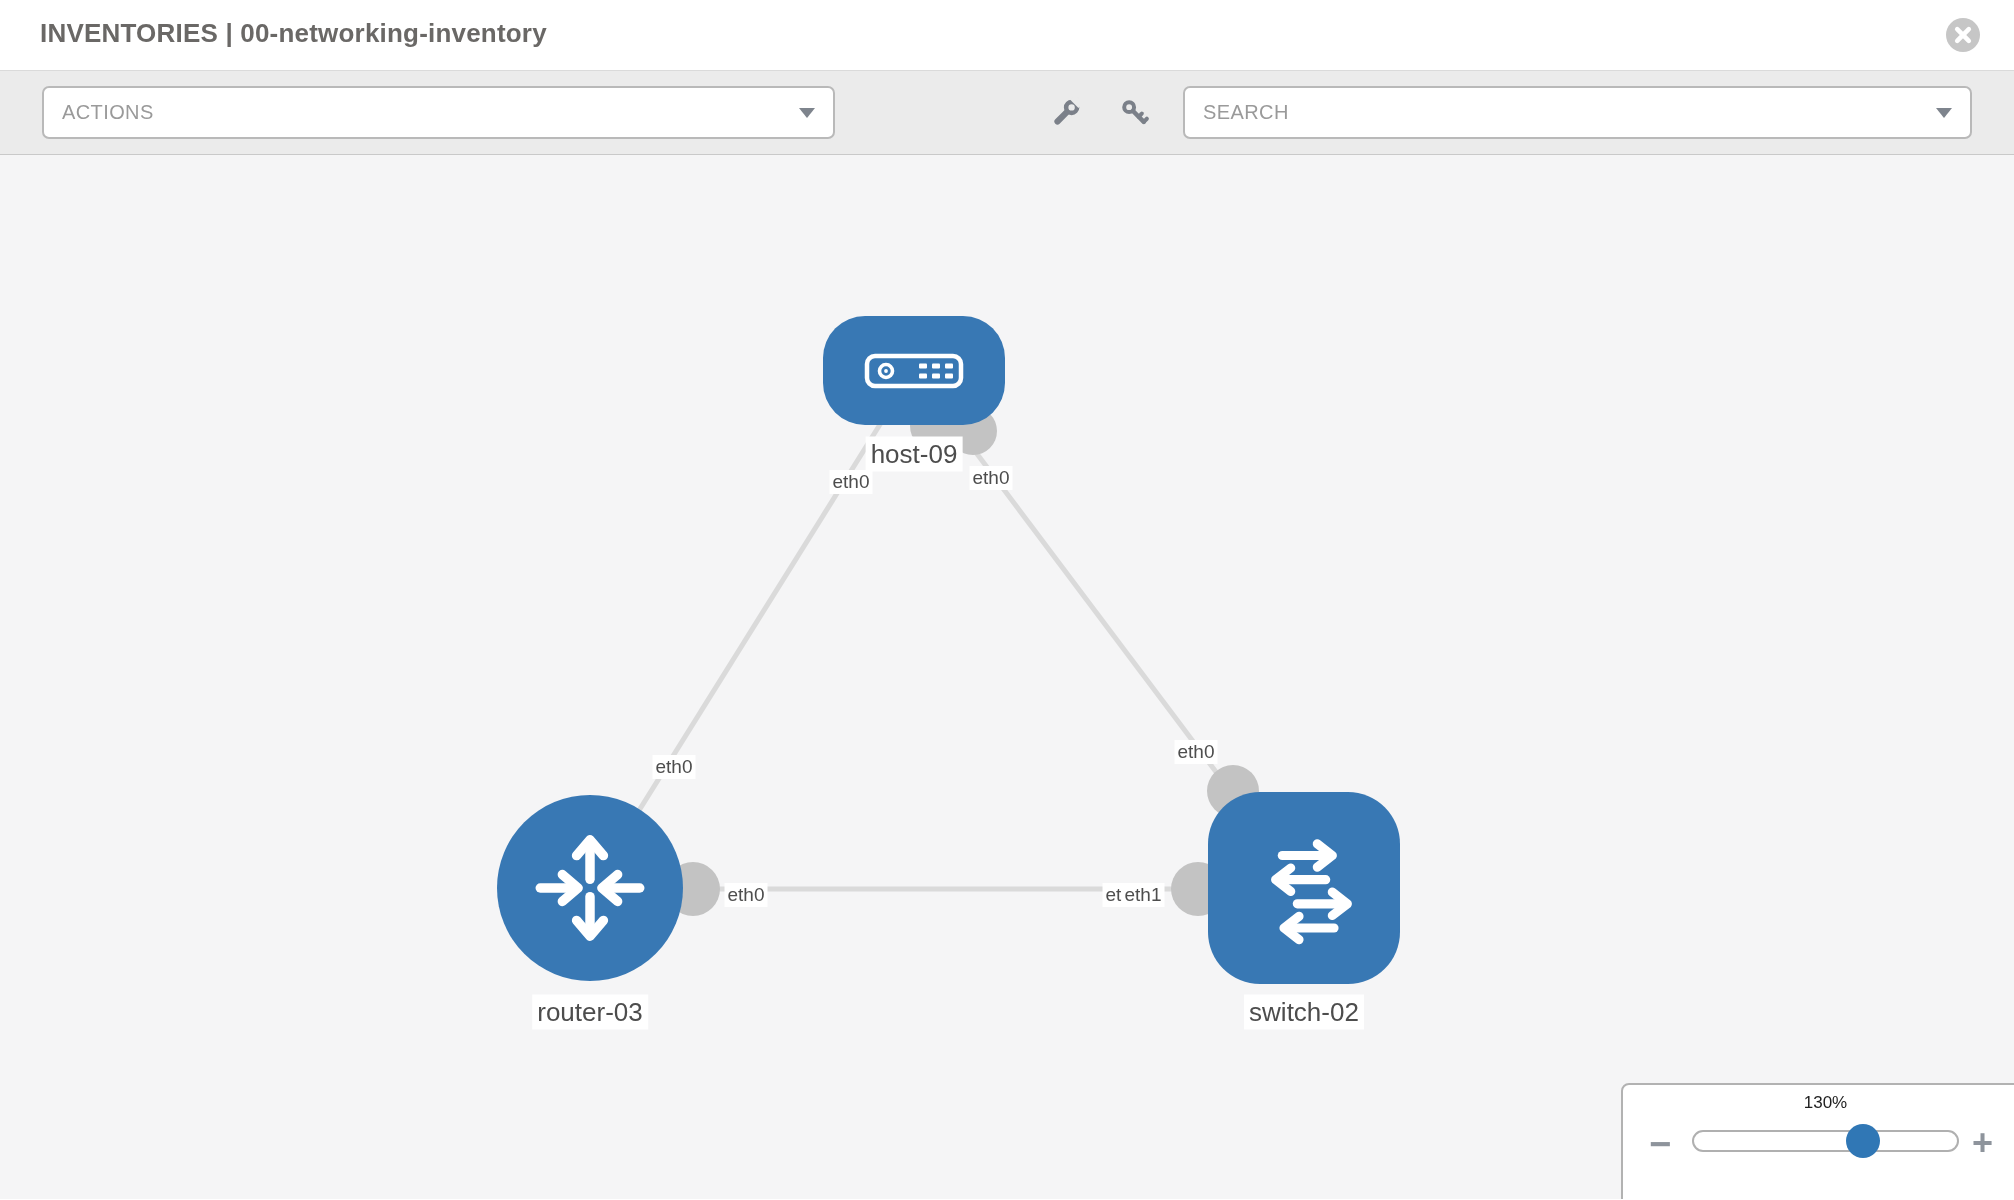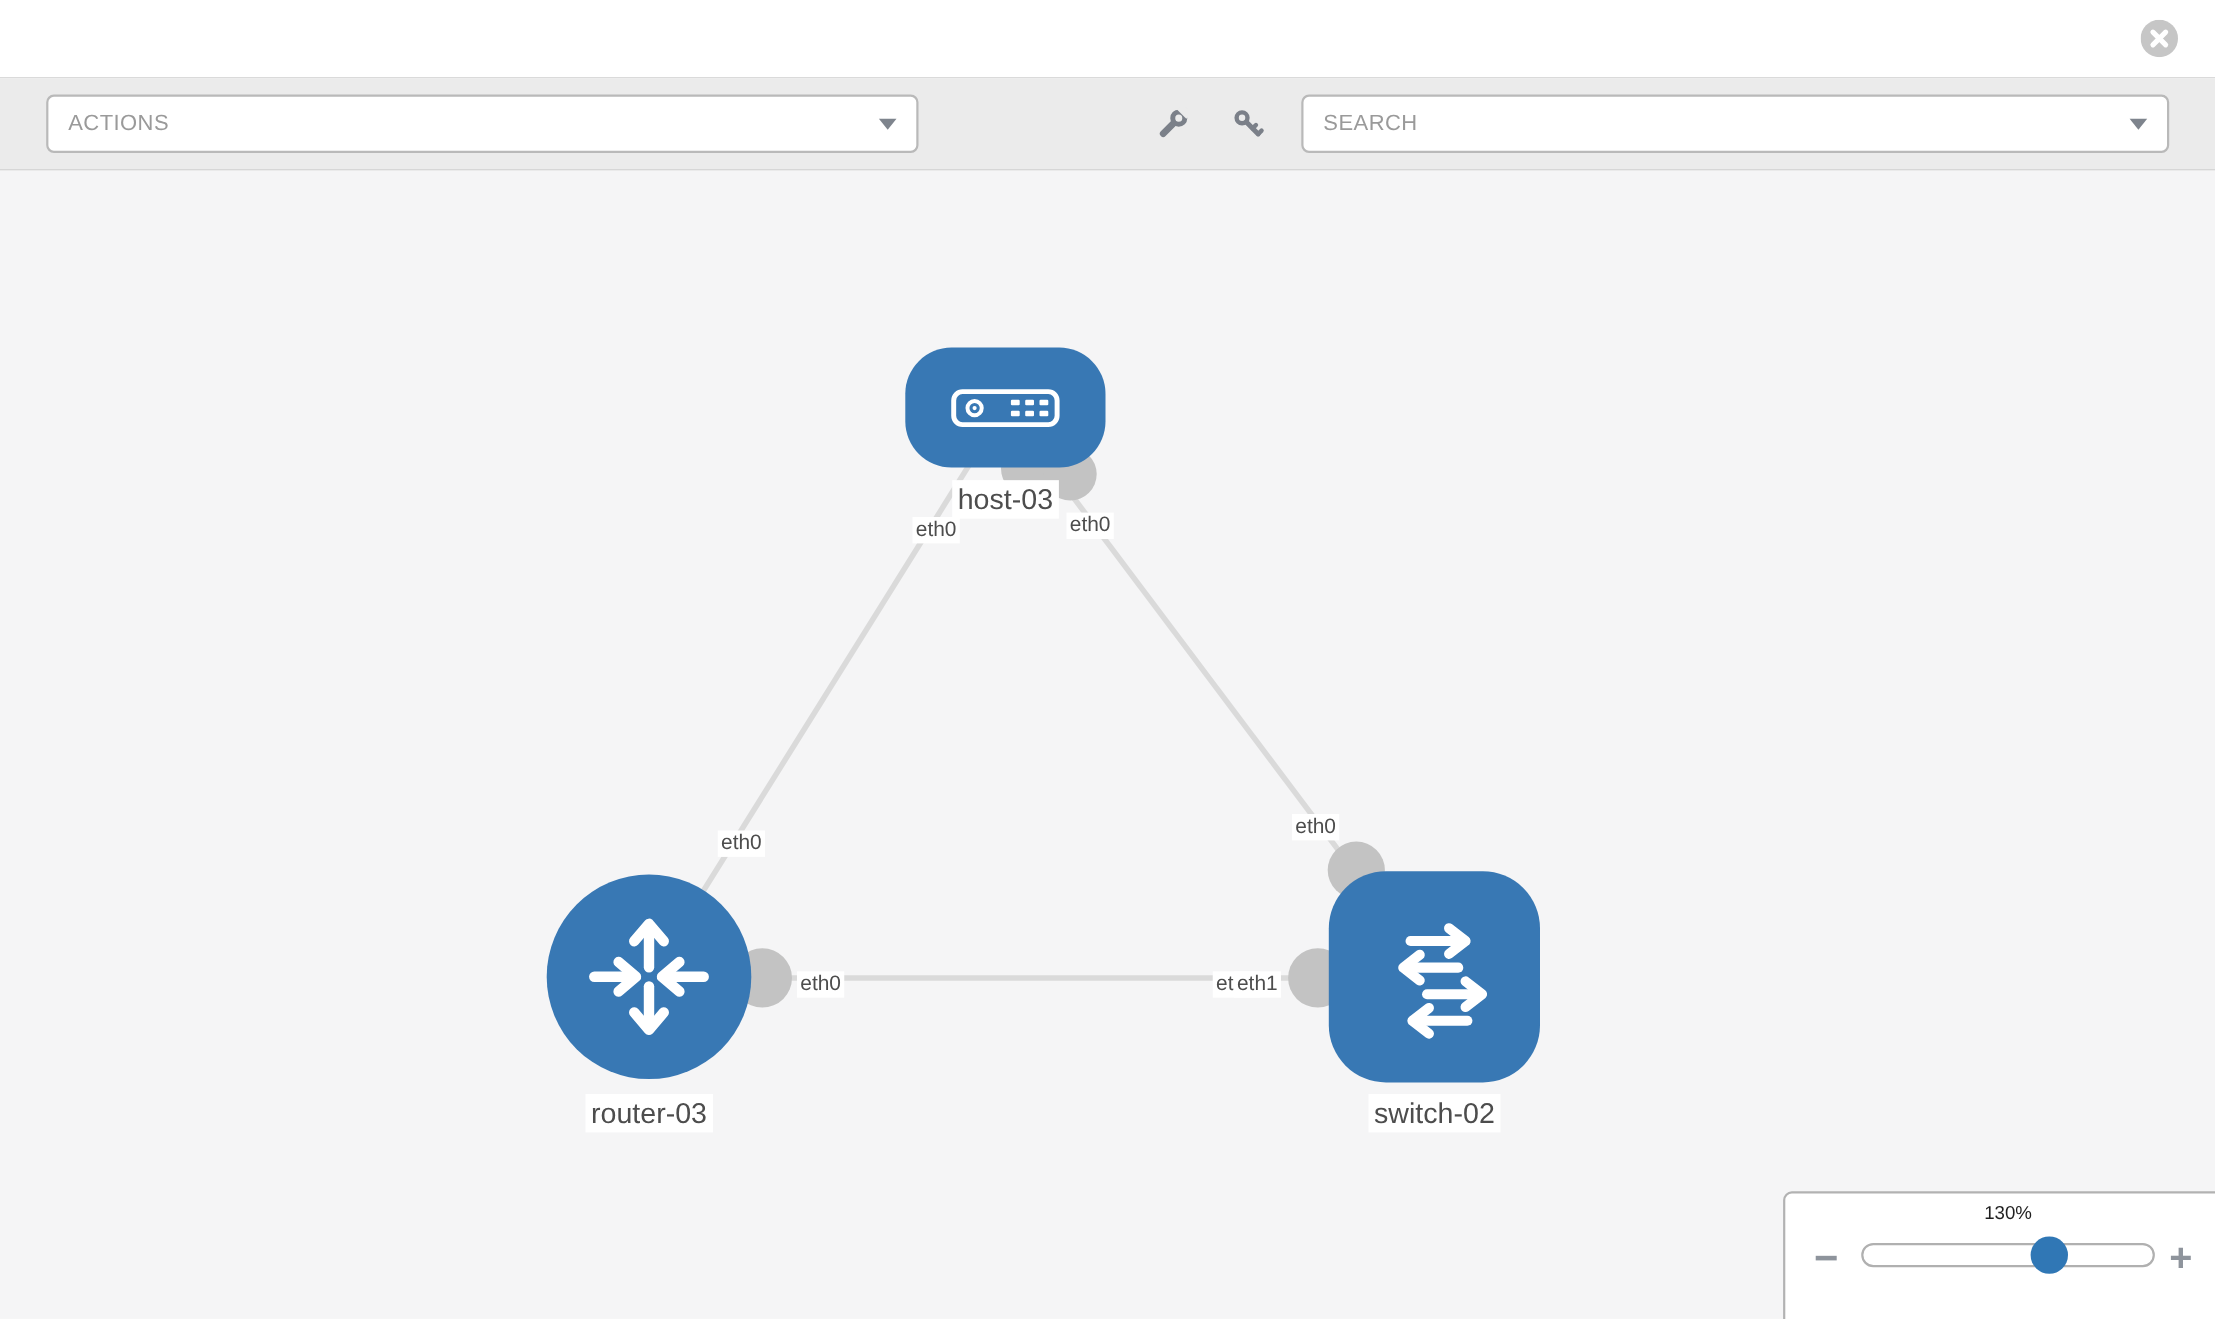--- a/index.html
+++ b/index.html
@@ -61,20 +61,21 @@
   .zoom-track { position:absolute; left:69px; top:45px; width:267px; height:22px; background:#fff; border:2px solid #b0b0b0;
                 border-radius:12px; cursor:pointer; }
   .zoom-thumb { position:absolute; left:152px; top:-8px; width:34px; height:34px; border-radius:50%; background:#3077b5; cursor:grab; }
 </style>
 </head>
 <body>
 
 <div class="app">
 
   <div class="header">
+    <div class="page-title">INVENTORIES | 00-networking-inventory</div>
     <button class="close-btn">
       <svg width="34" height="34" viewBox="0 0 34 34">
         <circle cx="17" cy="17" r="17" fill="#c6c6c6"></circle>
         <line x1="11.2" y1="11.2" x2="22.8" y2="22.8" stroke="#fff" stroke-width="4.6" stroke-linecap="round"></line>
         <line x1="22.8" y1="11.2" x2="11.2" y2="22.8" stroke="#fff" stroke-width="4.6" stroke-linecap="round"></line>
       </svg>
     </button>
   </div>
 
   <div class="toolbar">
@@ -162,21 +163,21 @@
           <path d="M122,86 L66,86"></path>
             <path d="M80,72 L62,86 L80,100"></path>
           <path d="M88,115 L144,115"></path>
             <path d="M130,101 L148,115 L130,129"></path>
           <path d="M132,144 L76,144"></path>
             <path d="M90,130 L72,144 L90,158"></path>
         </g>
       </svg>
     </div>
 
-    <span class="dlabel node-label lbl-host">host-03</span>
+    <span class="dlabel node-label lbl-host">host-09</span>
     <span class="dlabel node-label lbl-router">router-03</span>
     <span class="dlabel node-label lbl-switch">switch-02</span>
 
     <span class="dlabel eth-label eth-rh-a">eth0</span>
     <span class="dlabel eth-label eth-rh-b">eth0</span>
     <span class="dlabel eth-label eth-hs-a">eth0</span>
     <span class="dlabel eth-label eth-hs-b">eth0</span>
     <span class="dlabel eth-label eth-rs-a">eth0</span>
     <span class="dlabel eth-label eth-rs-b">eth0</span>
     <span class="dlabel eth-label eth-rs-c">eth1</span>

